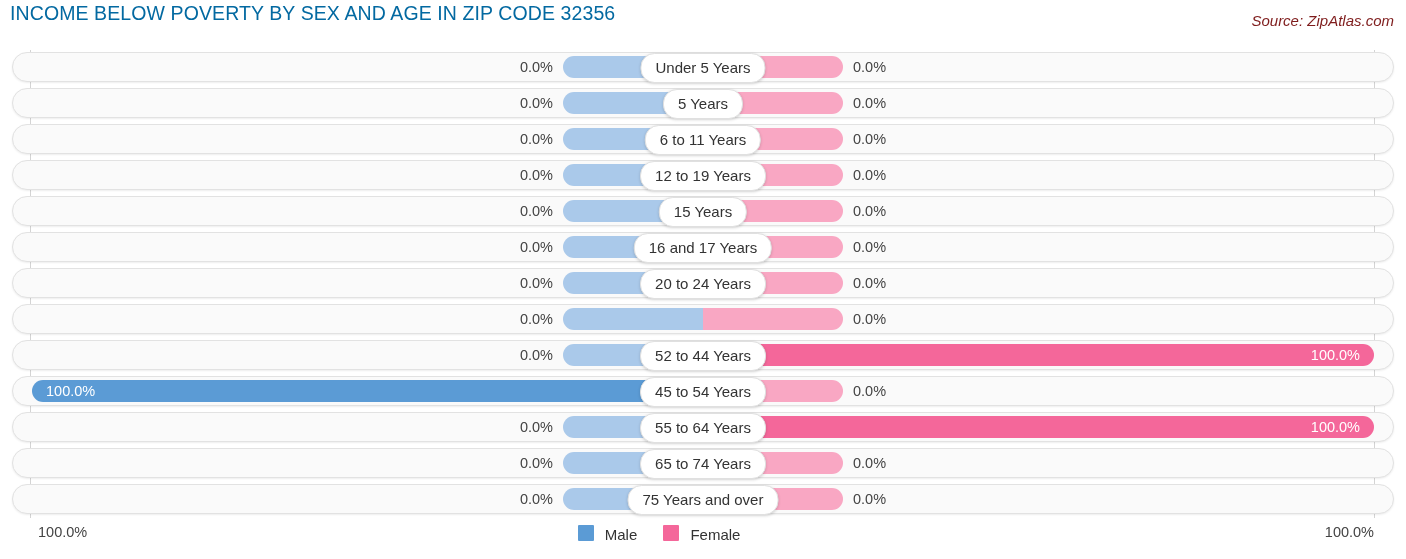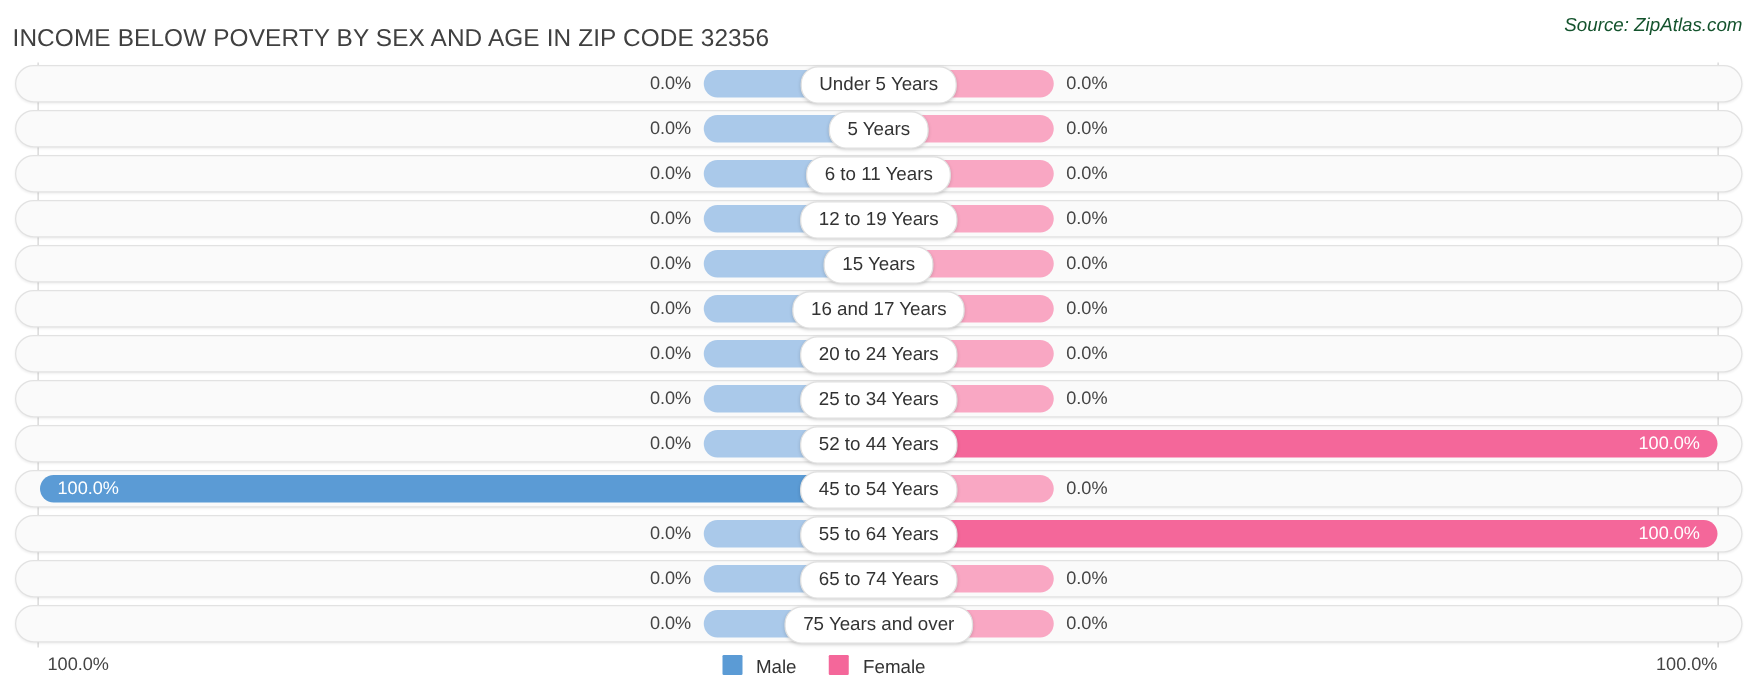--- a/index.html
+++ b/index.html
@@ -19,33 +19,33 @@
   
   .header {
     position: absolute;
     top: 0; left: 0;
     width: 1406px;
     height: 44px;
   }
   .chart-title {
     position: absolute;
     left: 10px;
-    top: 20px;
+    top: 2px;
     font-size: 19.5px;
     letter-spacing: 0.1px;
-    color: #404040;
+    color: #0369a1;
     white-space: nowrap;
   }
   .source {
     position: absolute;
     right: 12px;
     top: 12px;
     font-size: 15px;
     font-style: italic;
-    color: #14532d;
+    color: #7f1d1d;
     white-space: nowrap;
   }
 
   
   .plot {
     position: absolute;
     left: 0;
     top: 50px;
     width: 1406px;
     height: 468px;
@@ -269,21 +269,20 @@
         <div class="pill" style="left: 691px;">20 to 24 Years</div>
       </div>
     </div>
     <div class="row" style="top: 254px;">
       <div class="track"></div>
       <div class="bars">
         <div class="bar male" style="left: 551px; width: 140px;"></div>
         <div class="val male-out" style="left: 441px; width: 100px;">0.0%</div>
         <div class="bar female" style="left: 691px; width: 140px;"></div>
         <div class="val female-out" style="left: 841px; width: 100px;">0.0%</div>
-        <div class="pill" style="left: 691px;">25 to 34 Years</div>
       </div>
     </div>
     <div class="row" style="top: 290px;">
       <div class="track"></div>
       <div class="bars">
         <div class="bar male" style="left: 551px; width: 140px;"></div>
         <div class="val male-out" style="left: 441px; width: 100px;">0.0%</div>
         <div class="bar female full" style="left: 691px; width: 671px;"></div>
         <div class="val inside" style="left: 1248px; width: 100px; text-align: right;">100.0%</div>
         <div class="pill" style="left: 691px;">52 to 44 Years</div>

